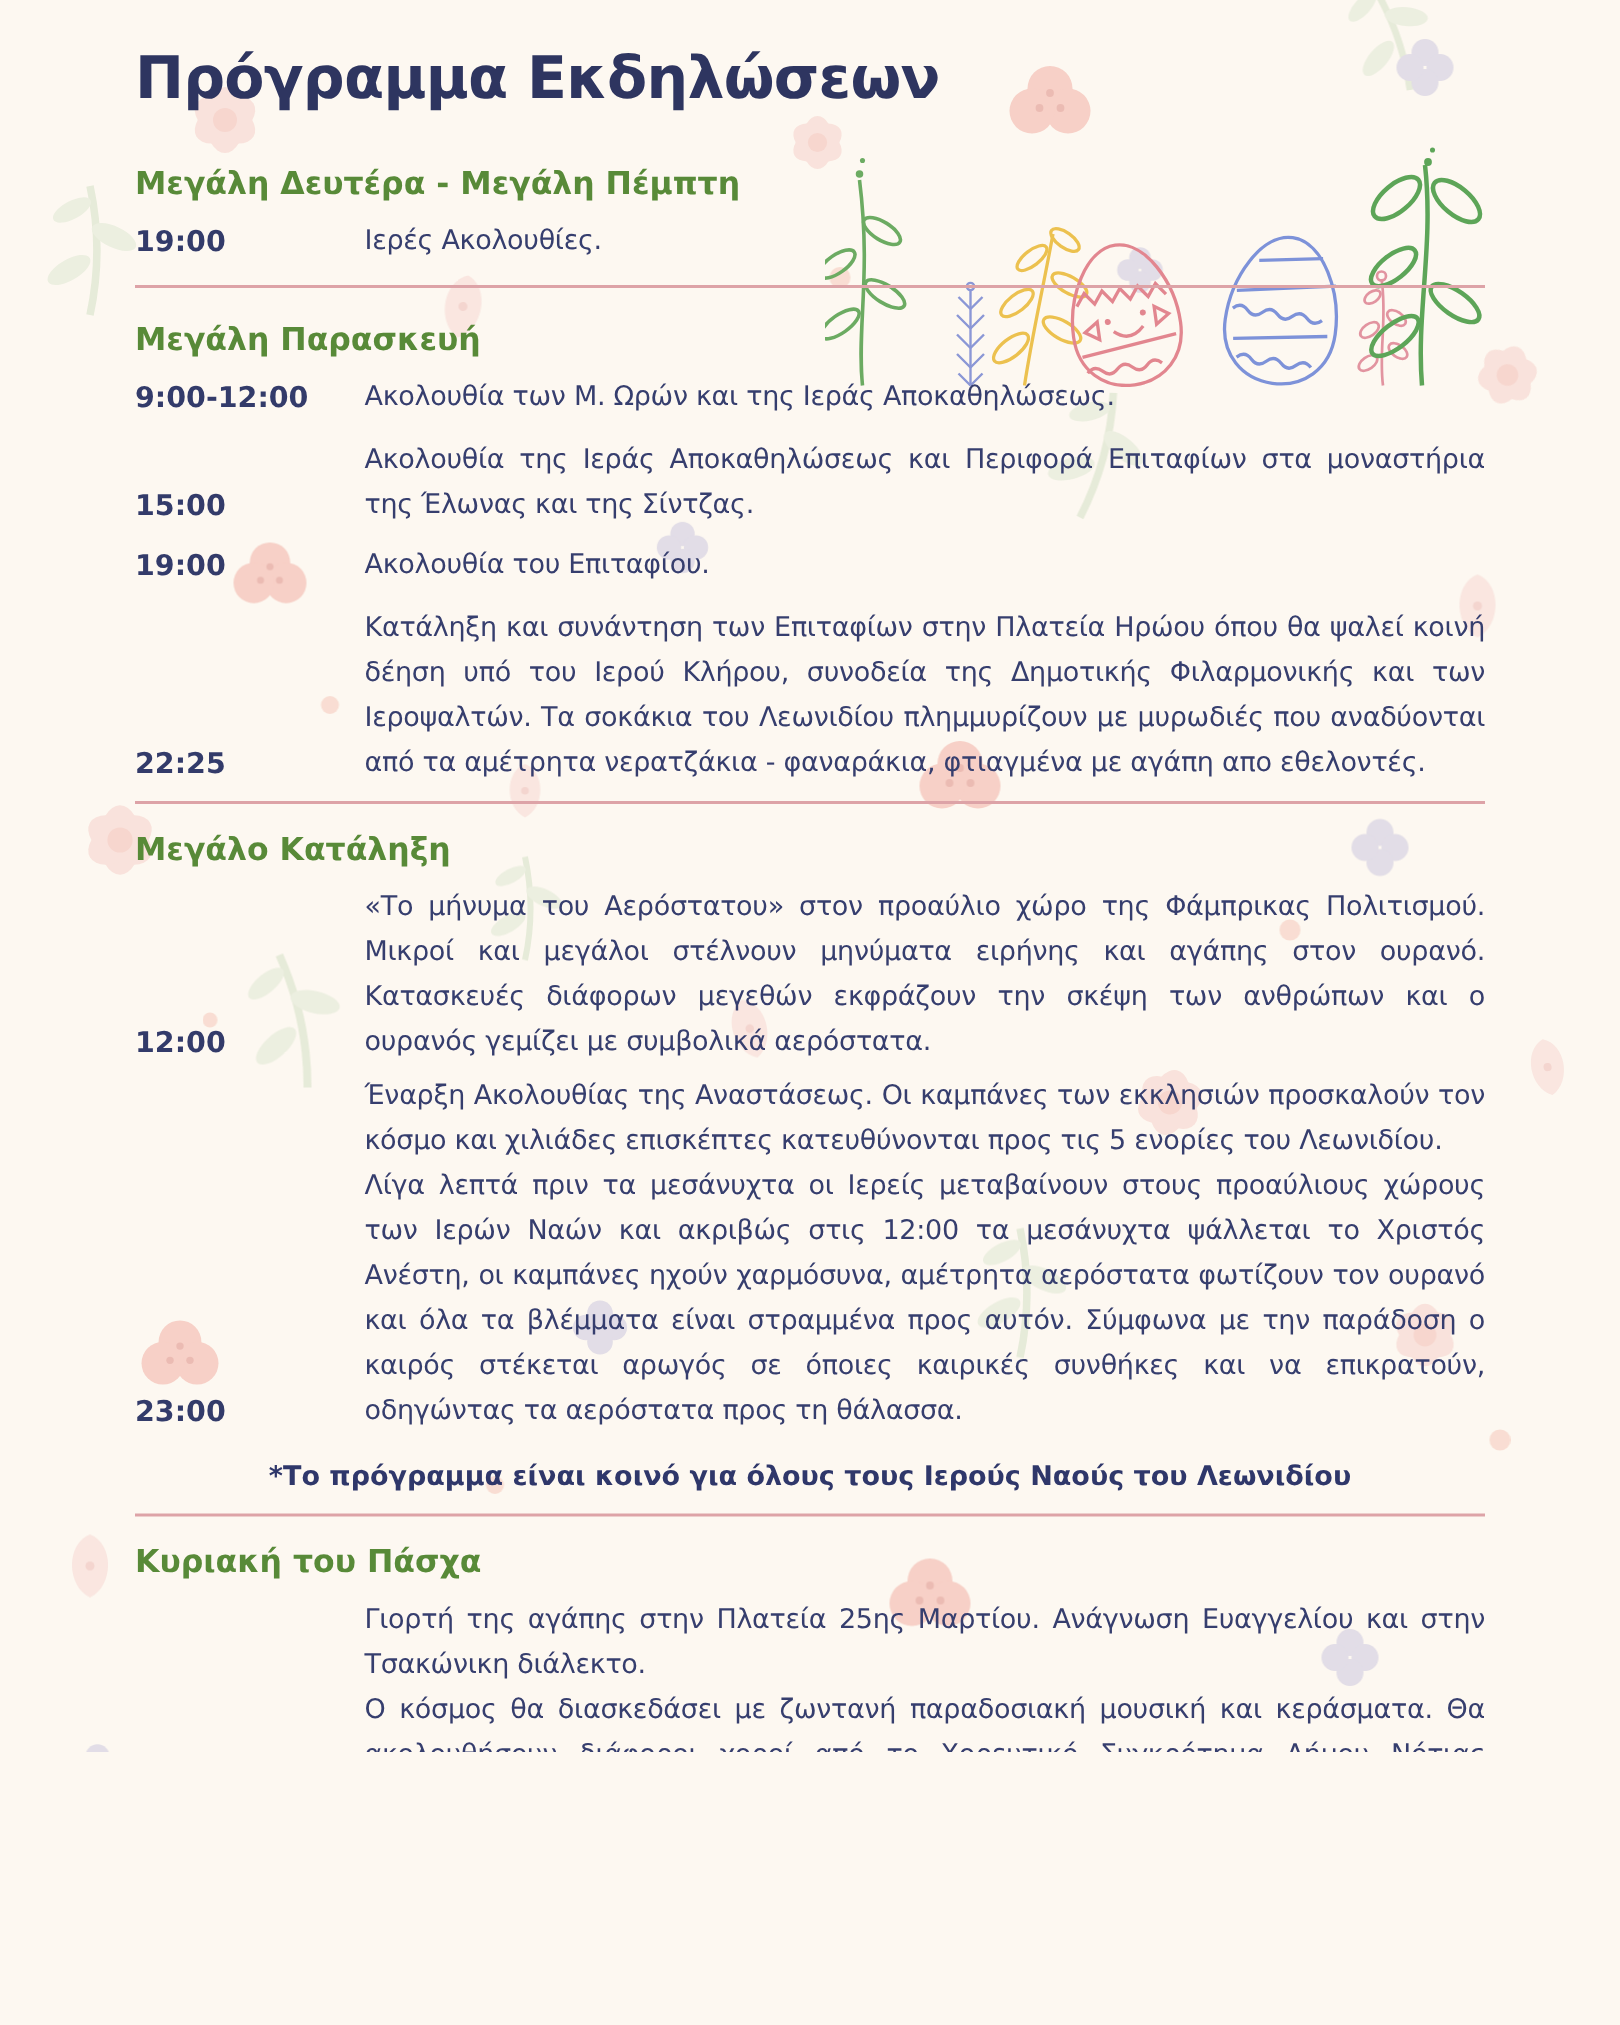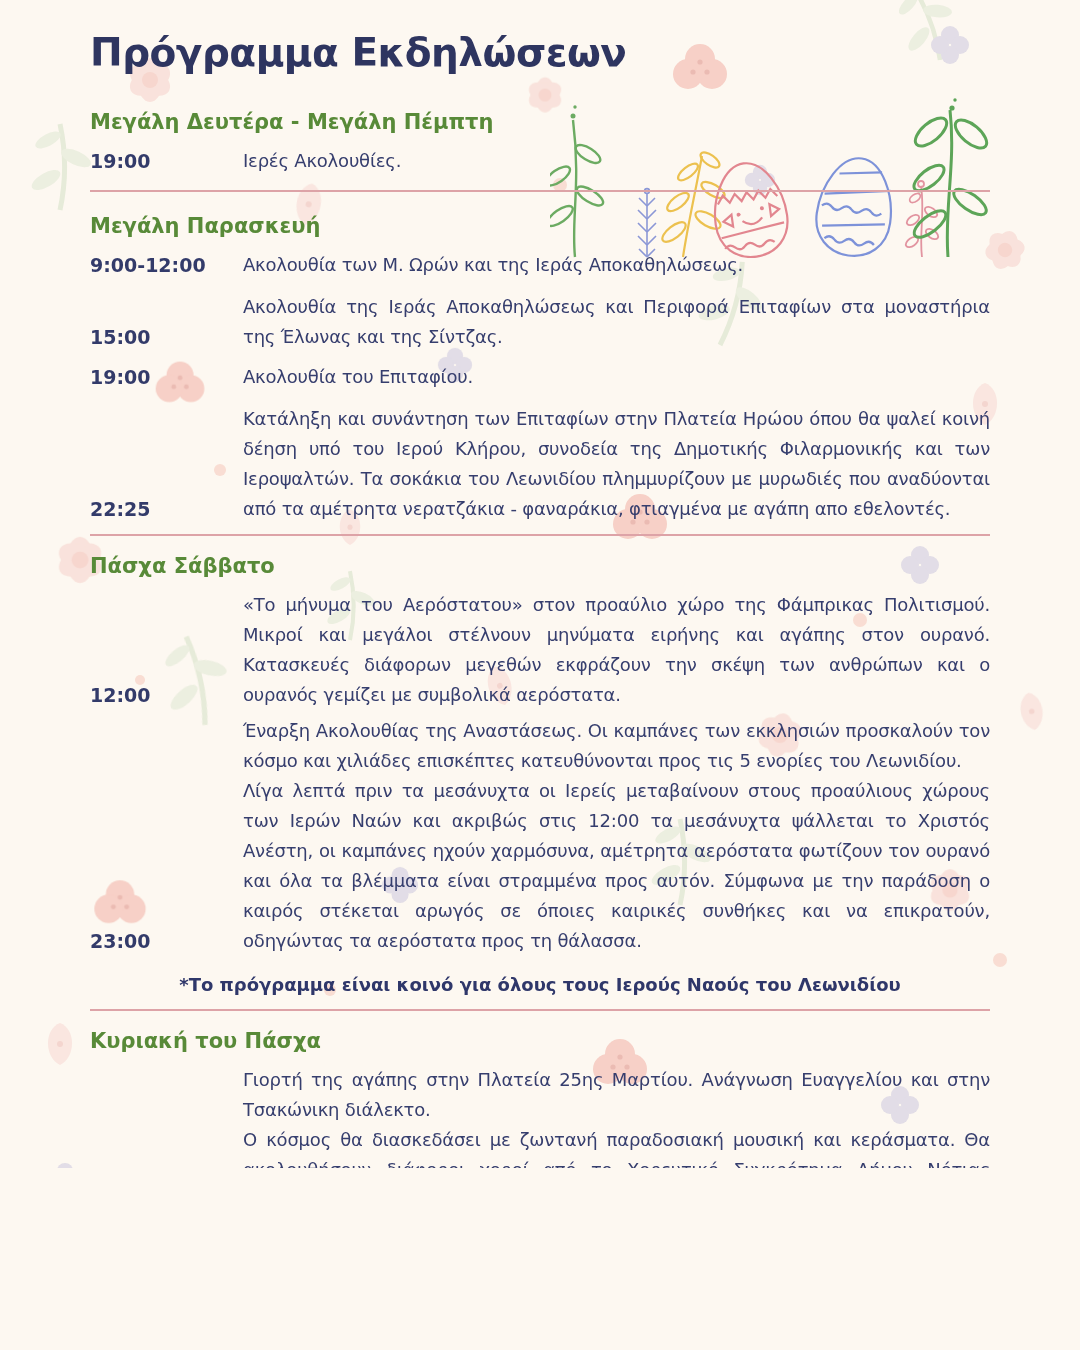--- a/index.html
+++ b/index.html
@@ -214,21 +214,21 @@
         <div class="time">22:25</div>
         <div class="desc">
           <p>Κατάληξη και συνάντηση των Επιταφίων στην Πλατεία Ηρώου όπου θα ψαλεί κοινή δέηση υπό του Ιερού Κλήρου, συνοδεία της Δημοτικής Φιλαρμονικής και των Ιεροψαλτών. Τα σοκάκια του Λεωνιδίου πλημμυρίζουν με μυρωδιές που αναδύονται από τα αμέτρητα νερατζάκια - φαναράκια, φτιαγμένα με αγάπη απο εθελοντές.</p>
         </div>
       </div>
     </section>
 
     <hr class="divider mt10">
 
     <section class="mt16">
-      <h2 class="sech">Πάσχα Σάββατο</h2>
+      <h2 class="sech">Μεγάλο Κατάληξη</h2>
       <div class="event mt10">
         <div class="time">12:00</div>
         <div class="desc">
           <p>«Το μήνυμα του Αερόστατου» στον προαύλιο χώρο της Φάμπρικας Πολιτισμού. Μικροί και μεγάλοι στέλνουν μηνύματα ειρήνης και αγάπης στον ουρανό. Κατασκευές διάφορων μεγεθών εκφράζουν την σκέψη των ανθρώπων και ο ουρανός γεμίζει με συμβολικά αερόστατα.</p>
         </div>
       </div>
       <div class="event mt6">
         <div class="time">23:00</div>
         <div class="desc">
           <p>Έναρξη Ακολουθίας της Αναστάσεως. Οι καμπάνες των εκκλησιών προσκαλούν τον κόσμο και χιλιάδες επισκέπτες κατευθύνονται προς τις 5 ενορίες του Λεωνιδίου.</p>

